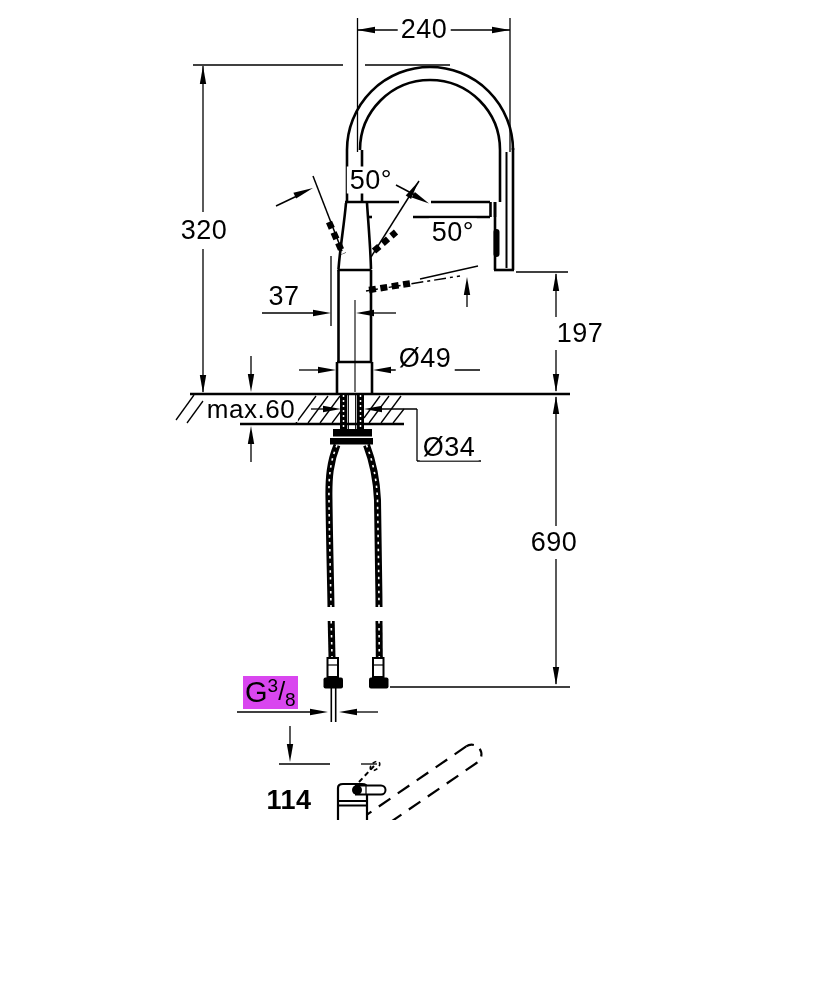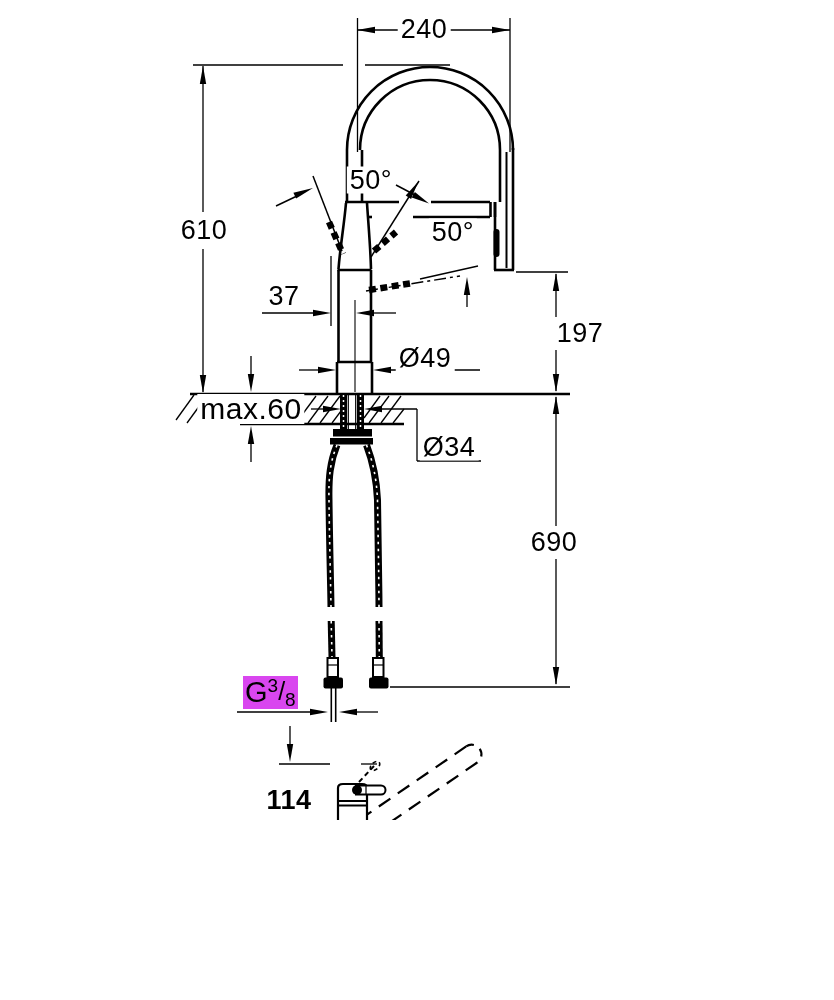--- a/index.html
+++ b/index.html
@@ -1,21 +1,21 @@
 <!DOCTYPE html>
 <html><head>
 <meta charset="utf-8">
 <style>
   html,body{margin:0;padding:0;background:#ffffff;}
   .stage{position:relative;width:834px;height:820px;background:#ffffff;overflow:hidden;
          font-family:"Liberation Sans",sans-serif;color:#000;}
   .stage svg{position:absolute;left:0;top:0;}
   .dim-label{position:absolute;transform:translate(-50%,-50%);background:#ffffff;
              padding:0 3px;font-size:27px;line-height:1;letter-spacing:0.5px;white-space:nowrap;}
-  .dim-label.small{font-size:30px;}
+  .dim-label.small{font-size:26px;}
   .g38{position:absolute;left:243px;top:676px;background:#d946ef;padding:0 2px;
        font-size:29px;line-height:1;white-space:nowrap;}
   .g38 .sup{font-size:19px;vertical-align:10px;}
   .g38 .slash{font-size:25px;vertical-align:2px;}
   .g38 .sub{font-size:19px;vertical-align:-4px;}
 </style>
 </head>
 <body>
 
 <div class="stage">
@@ -217,21 +217,21 @@
       <polygon points="556,685 552.8,667 559.2,667"></polygon>
       <polygon points="328,712 310,708.8 310,715.2"></polygon>
       <polygon points="339,712 357,708.8 357,715.2"></polygon>
       <polygon points="290,762 286.8,744 293.2,744"></polygon>
       <polygon points="288,837 284.8,855 291.2,855"></polygon>
     </g>
   </g>
 </svg>
 
 <span class="dim-label" style="left:424px;top:29px;">240</span>
-<span class="dim-label" style="left:204px;top:230px;">610</span>
+<span class="dim-label" style="left:204px;top:230px;">320</span>
 <span class="dim-label" style="left:371px;top:180px;">50°</span>
 <span class="dim-label" style="left:453px;top:232px;">50°</span>
 <span class="dim-label" style="left:284px;top:296px;text-align:right;">37</span>
 <span class="dim-label" style="left:580px;top:333px;">197</span>
 <span class="dim-label" style="left:425px;top:358px;">Ø49</span>
 <span class="dim-label small" style="left:251px;top:409px;">max.60</span>
 <span class="dim-label" style="left:449px;top:447px;">Ø34</span>
 <span class="dim-label" style="left:554px;top:542px;">690</span>
 <span class="dim-label" style="left:289px;top:800px;font-weight:bold;">114</span>
 

